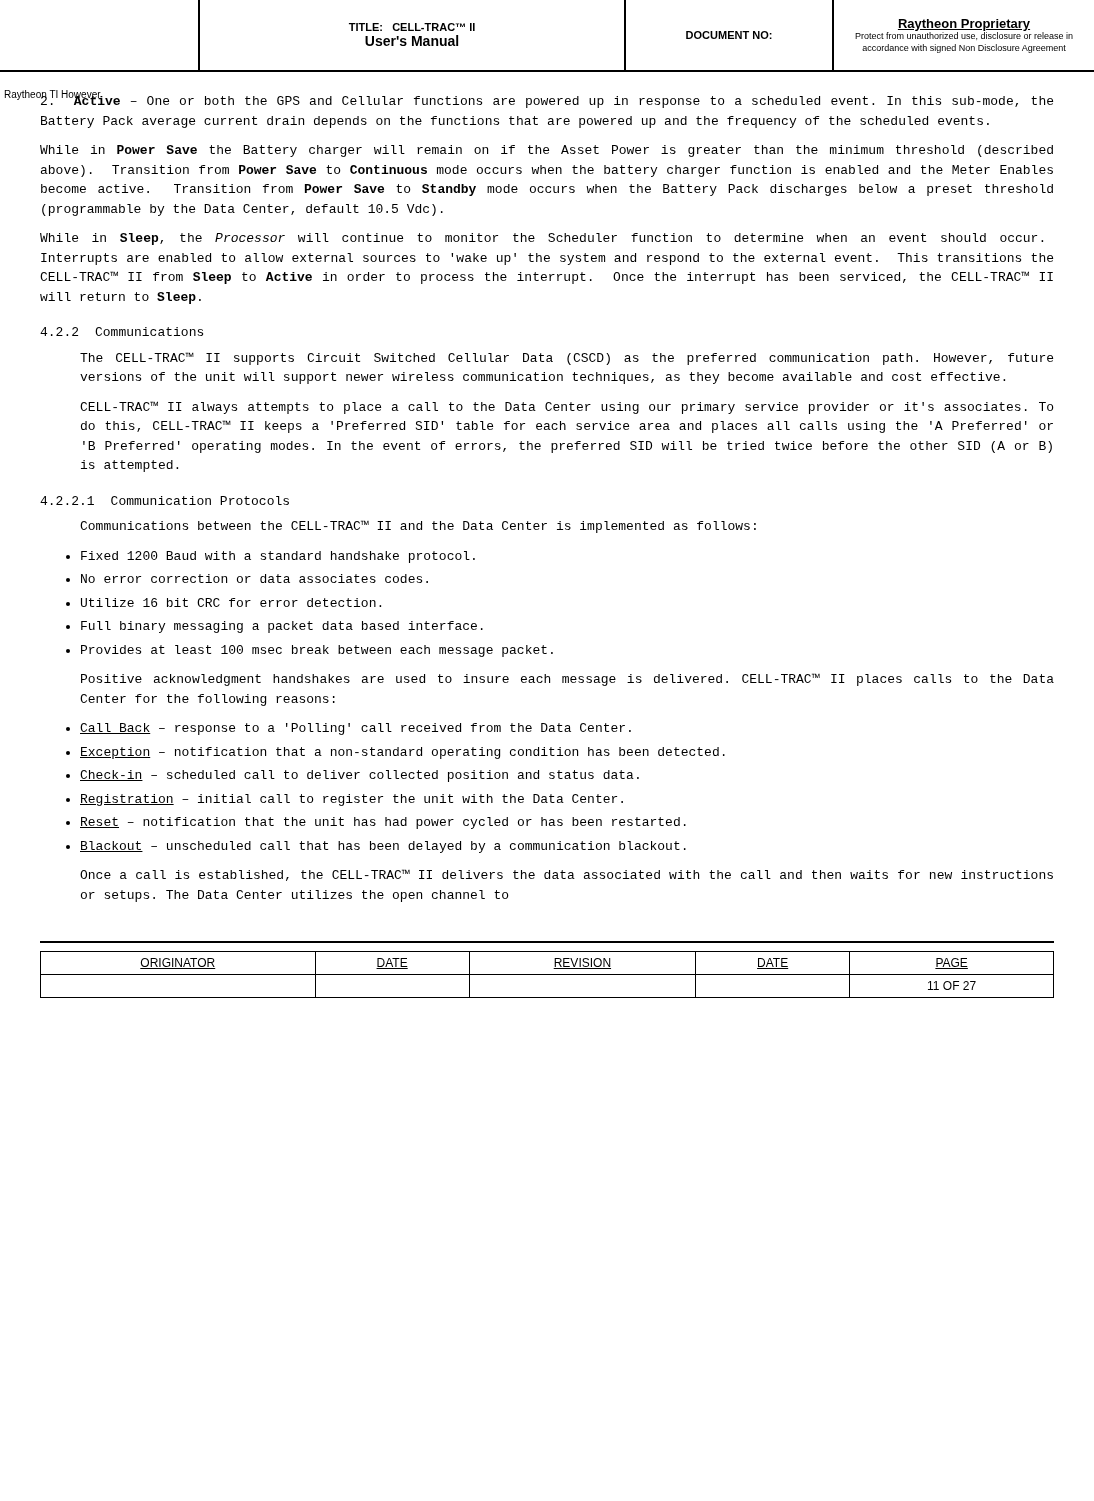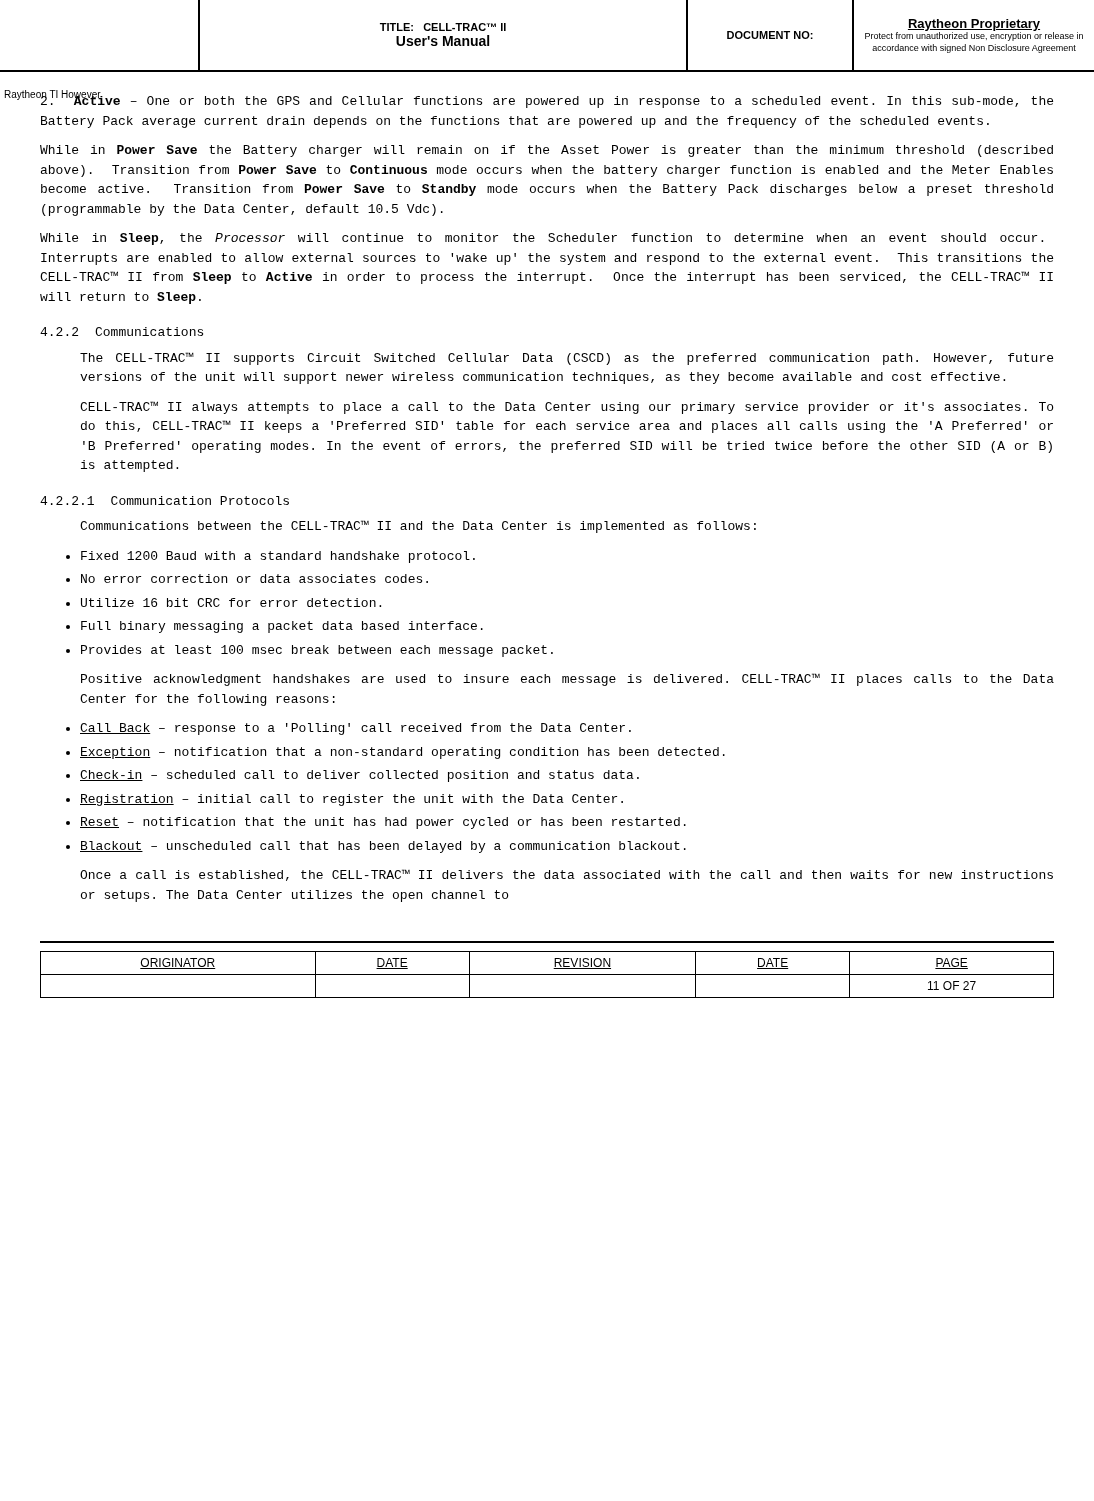--- a/index.html
+++ b/index.html
@@ -55,33 +55,33 @@
       align-items: center;
       justify-content: center;
       padding: 4px 8px;
       text-align: center;
     }
     .header-title-main {
       font-size: 14px;
       font-weight: bold;
     }
     .header-docno {
-      width: 166px;
+      width: 208px;
       border-right: 2px solid #000;
       display: flex;
       flex-direction: column;
       align-items: center;
       justify-content: center;
       padding: 4px 22px;
       text-align: left;
       font-size: 11px;
       font-weight: bold;
     }
     .header-proprietary {
-      width: 240px;
+      width: 260px;
       display: flex;
       flex-direction: column;
       align-items: center;
       justify-content: center;
       padding: 4px 8px;
       text-align: center;
     }
     .header-prop-title {
       font-size: 13px;
       font-weight: bold;
@@ -179,21 +179,21 @@
       <span>CELL-TRAC™ II</span>
     </div>
     <div class="header-title-main">User's Manual</div>
   </div>
   <div class="header-docno">
     <div>DOCUMENT NO:</div>
     <div></div>
   </div>
   <div class="header-proprietary">
     <div class="header-prop-title">Raytheon Proprietary</div>
-    <div class="header-prop-text">Protect from unauthorized use, encryption or release in accordance with signed Non Disclosure Agreement</div>
+    <div class="header-prop-text">Protect from unauthorized use, disclosure or release in accordance with signed Non Disclosure Agreement</div>
   </div>
 </div>
 
 <div class="content">
 
   <div class="section-block">
     <p>
       2.&nbsp;&nbsp;<span class="bold">Active</span>
       <span> – </span>
       <span>One or both the GPS and Cellular functions are powered up in response to a scheduled event.  In this sub-mode, the Battery Pack average current drain depends on the functions that are powered up and the frequency of the scheduled events.</span>

